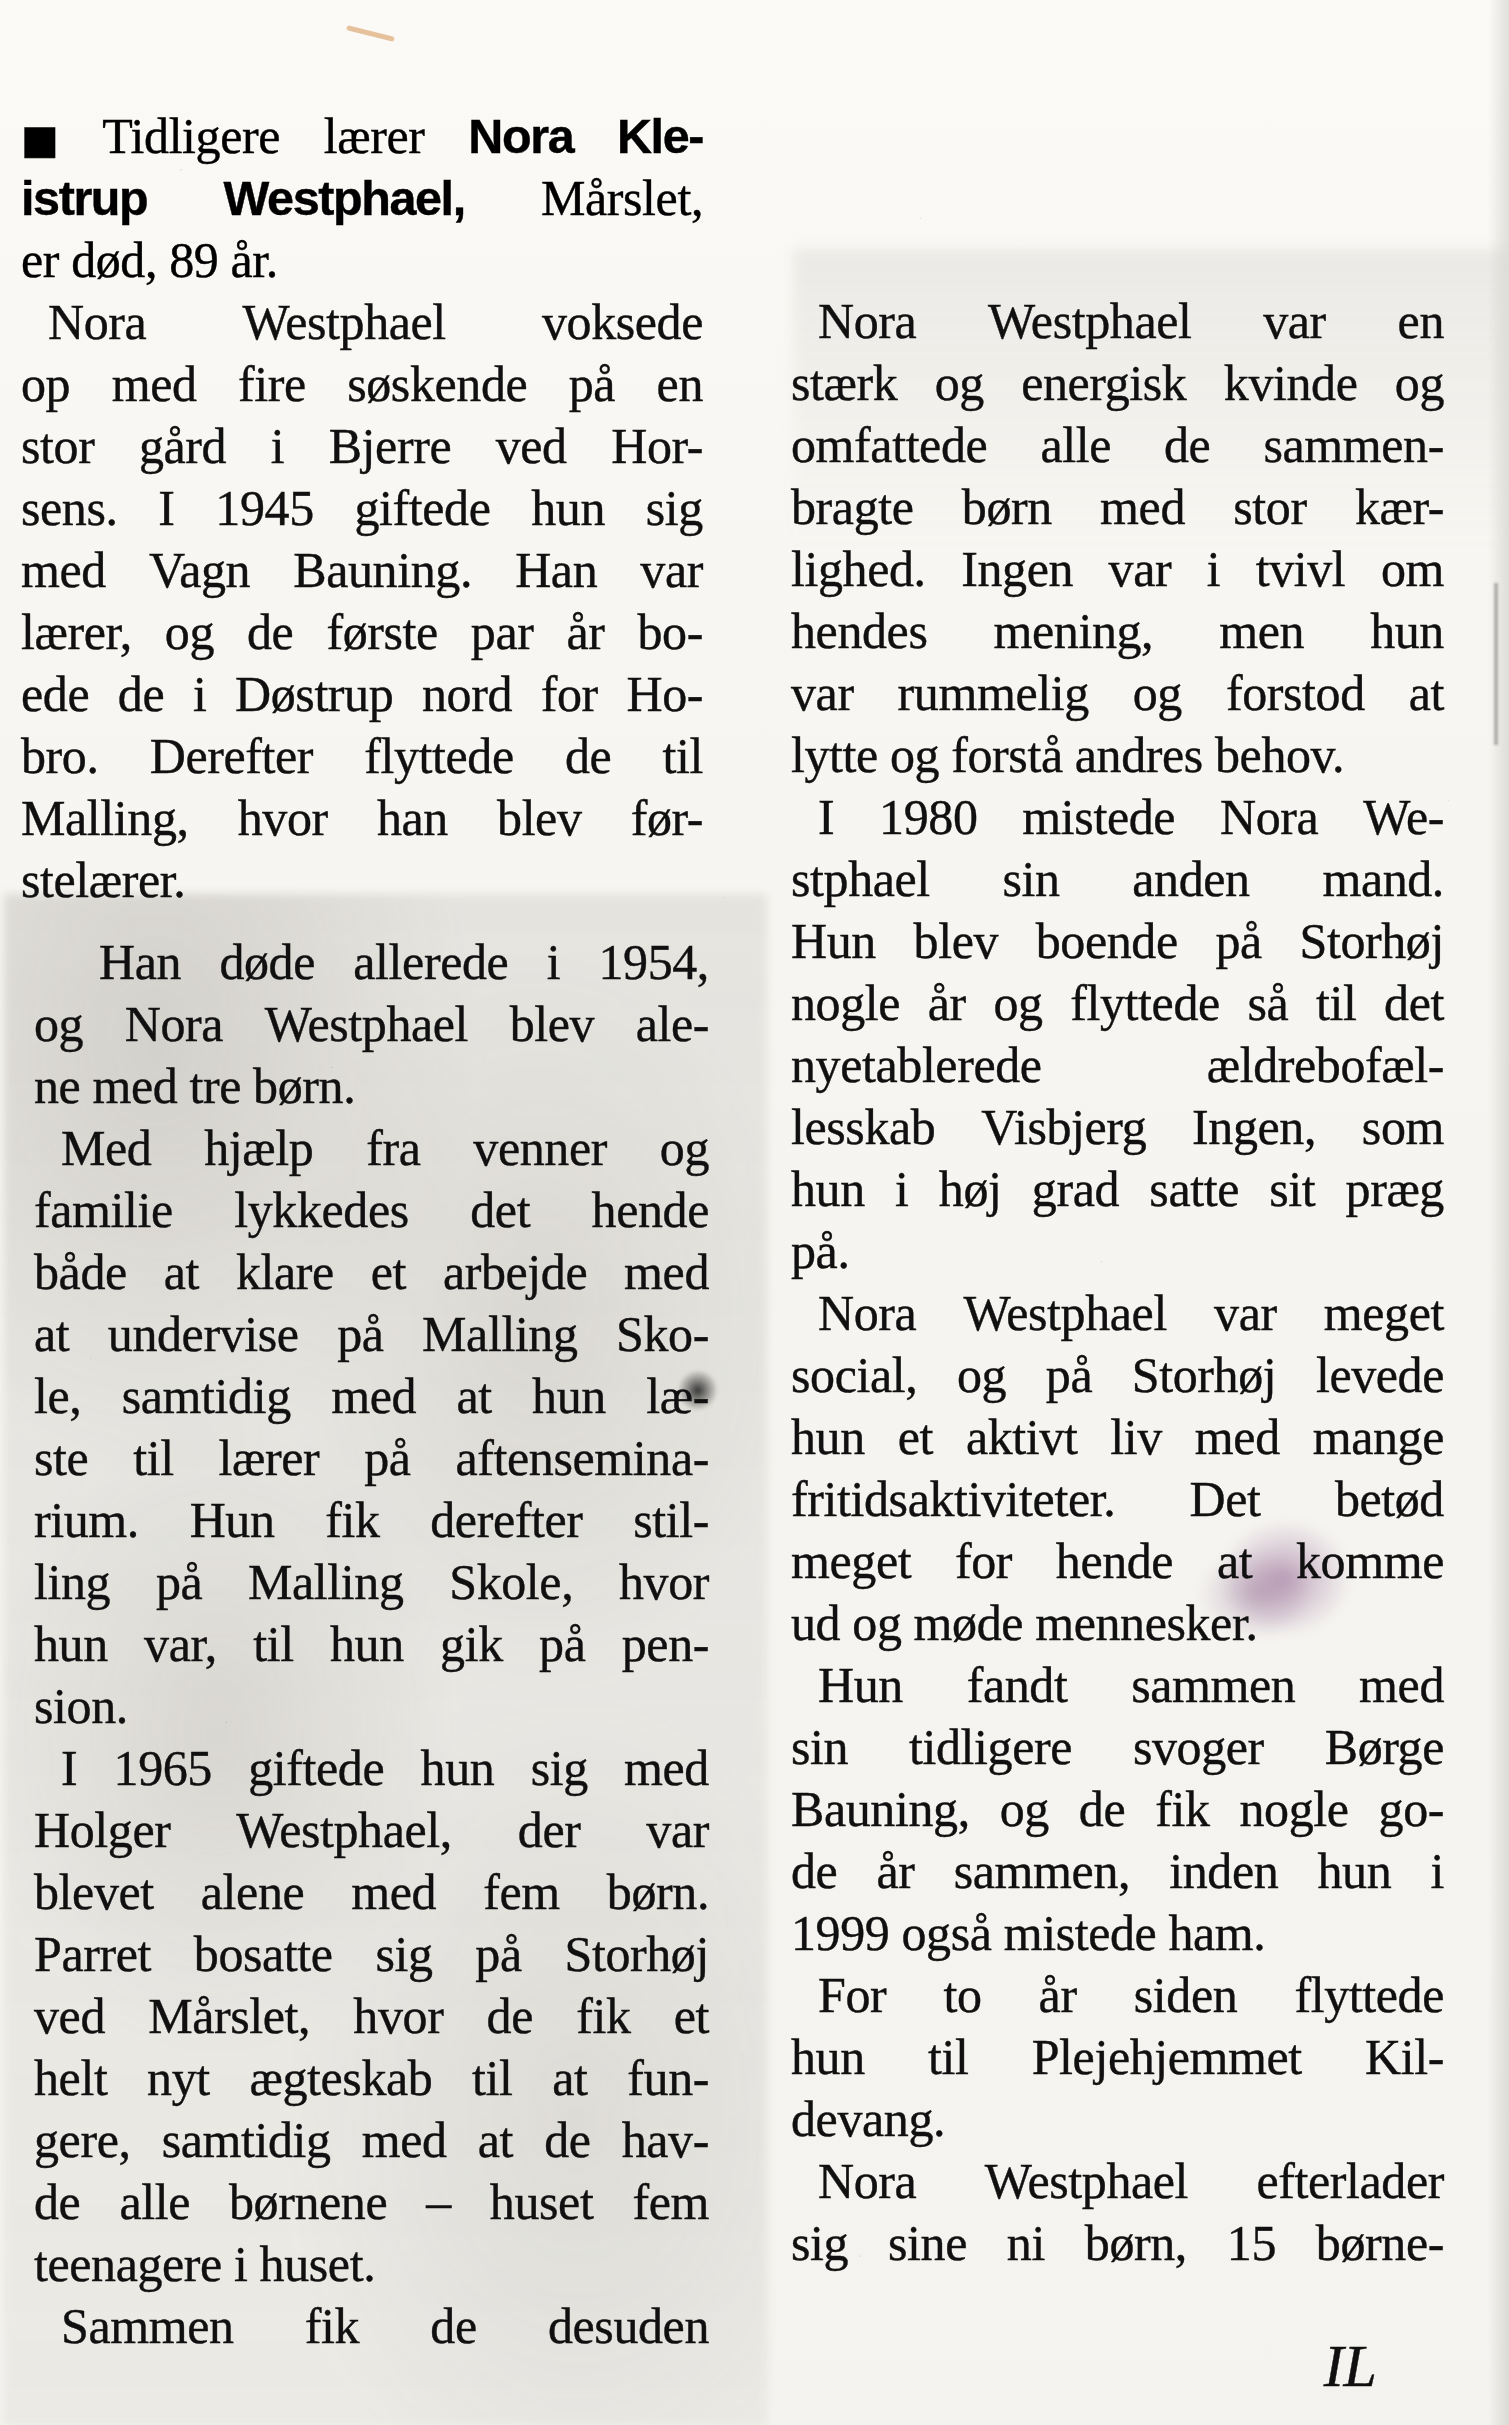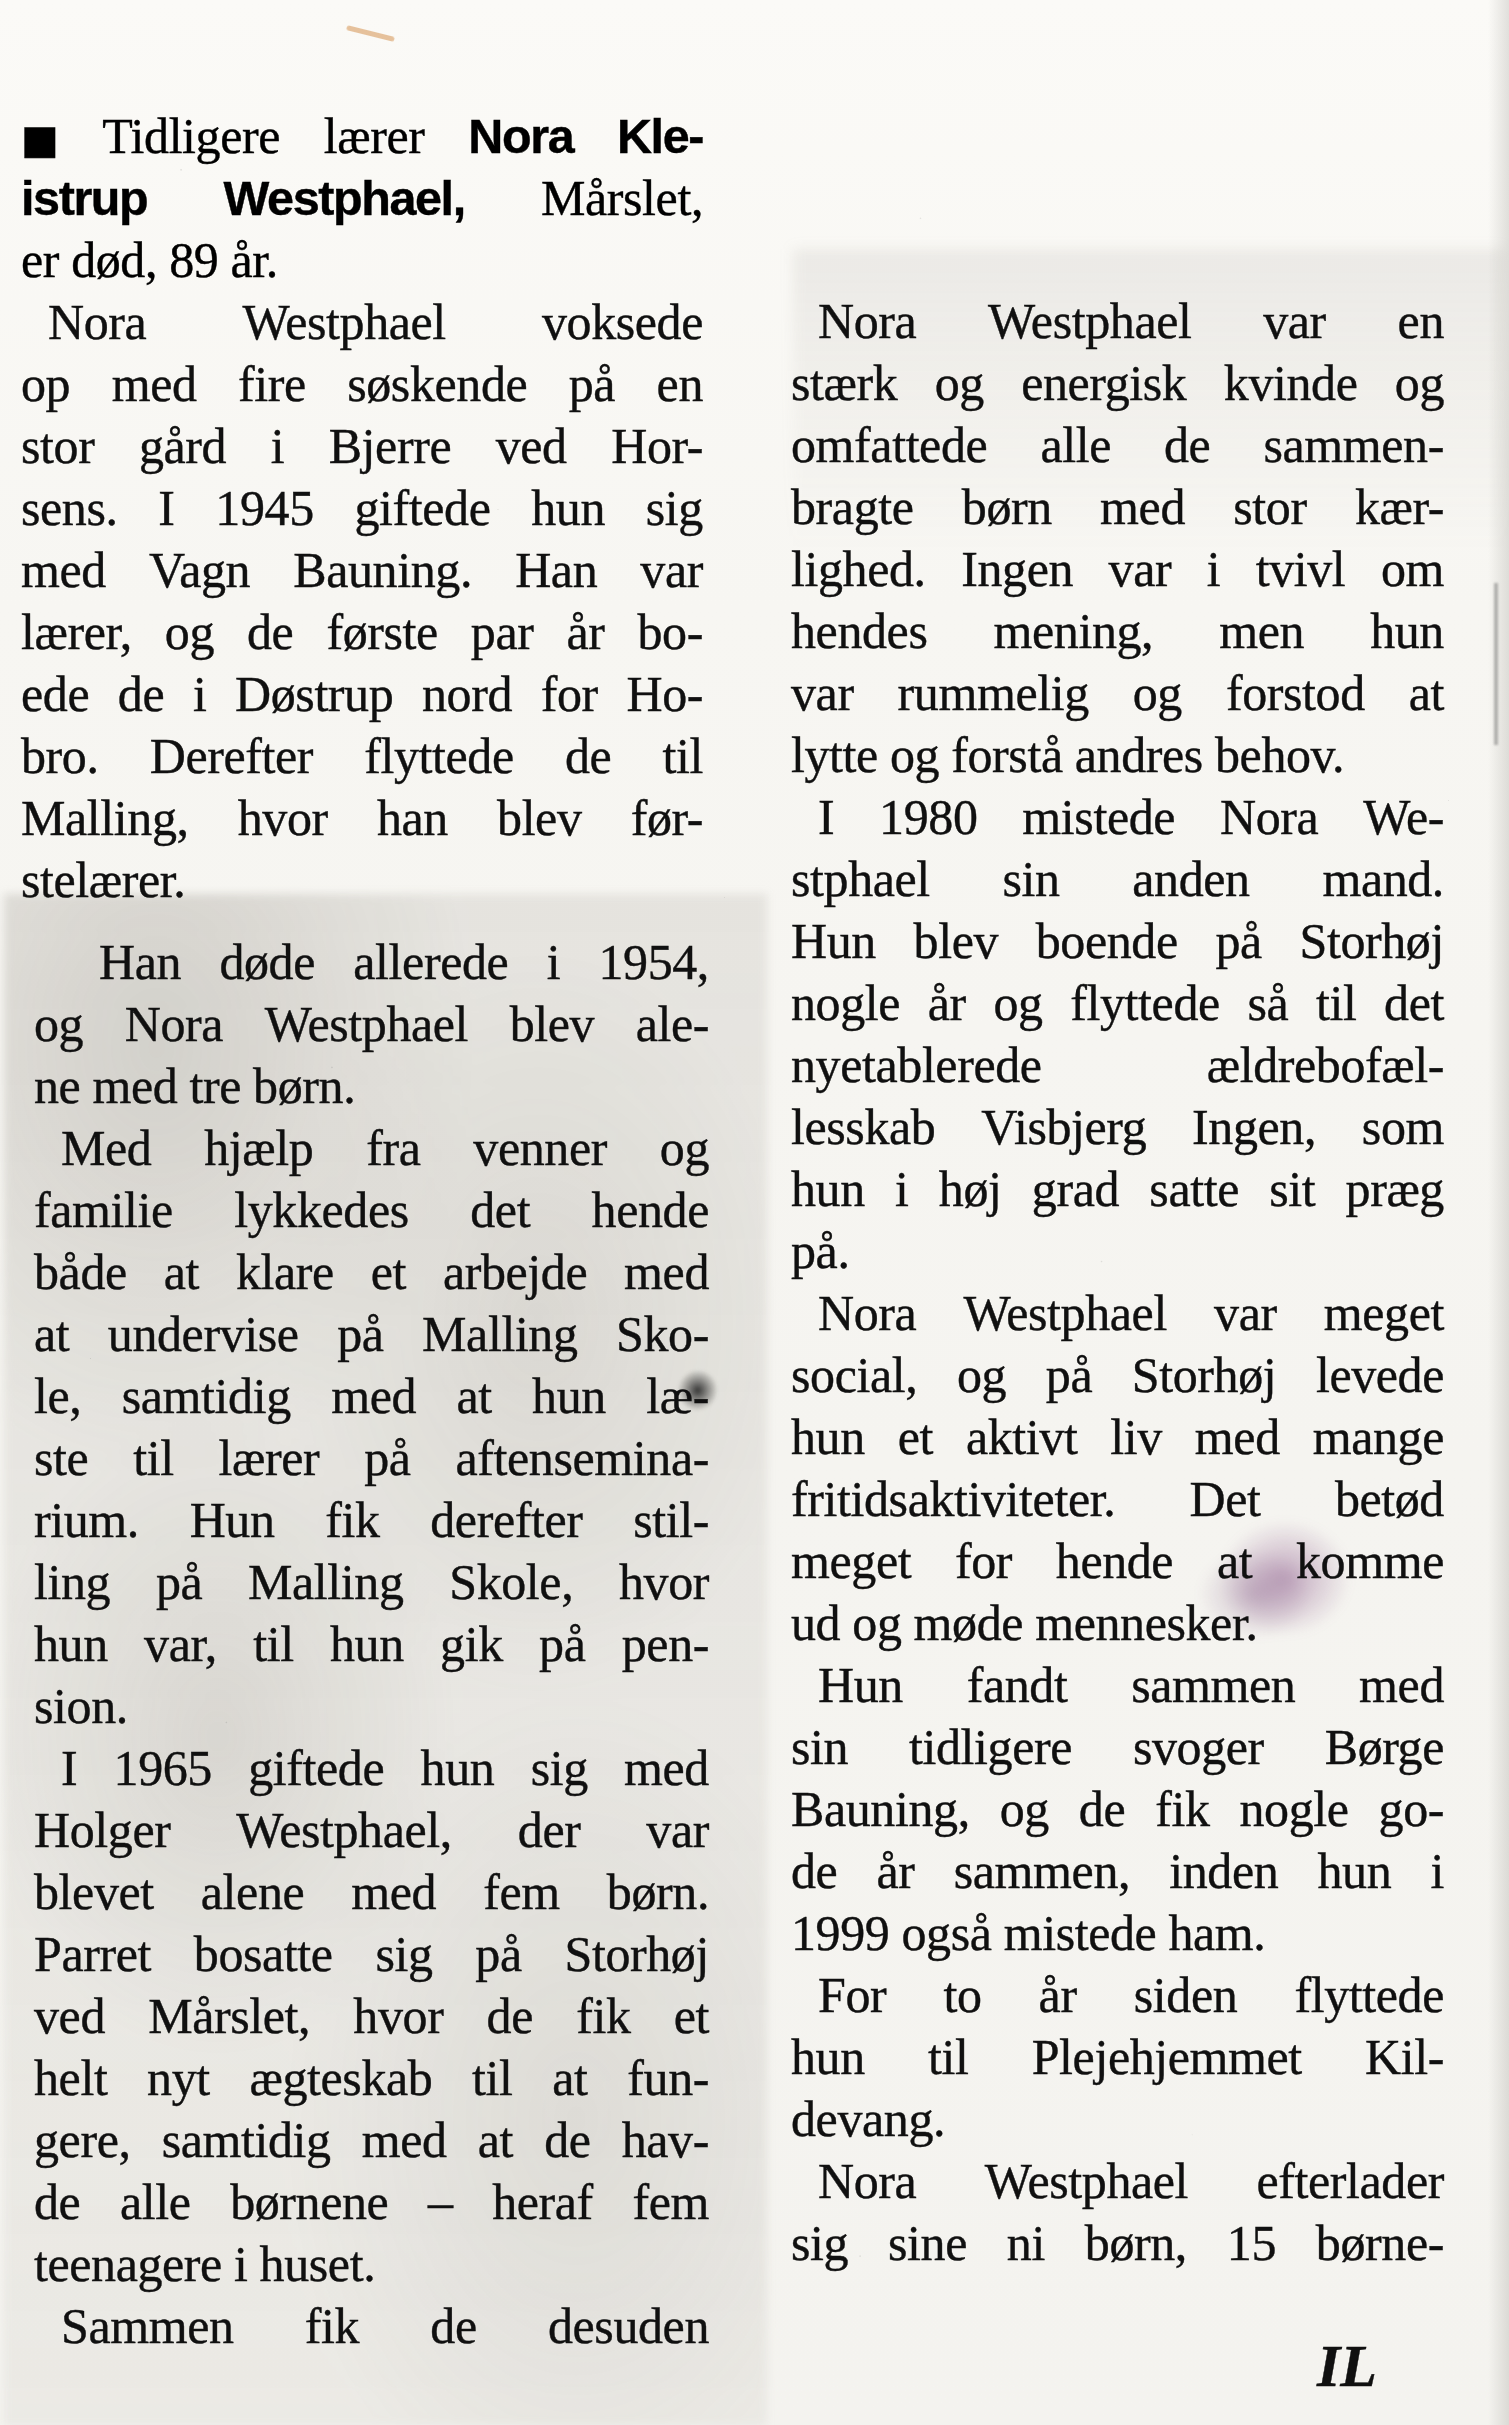--- a/index.html
+++ b/index.html
@@ -56,21 +56,21 @@
   .line.j{display:flex;justify-content:space-between;align-items:baseline;}
   .line.last{display:block;}
   .ind{padding-left:27px;}
   .ind-lg{padding-left:65px;}
   .headline-line .s-n, .headline-line.line{color:#000;}
   .s-n{font-family:"Liberation Serif",serif;}
   .s-b{font-family:"Liberation Sans",sans-serif;font-weight:700;letter-spacing:-1.4px;font-size:0.97em;color:#000;}
   .s-sq{font-family:"DejaVu Sans",sans-serif;font-size:0.80em;color:#000;}
   .signature{position:absolute;left:791px;top:2331px;width:653px;height:70px;line-height:70px;
     text-align:right;padding-right:67px;box-sizing:border-box;
-    font-family:"Liberation Serif",serif;font-style:italic;font-weight:700;font-size:60px;color:#101010;
+    font-family:"Liberation Serif",serif;font-style:italic;font-weight:400;font-size:60px;color:#101010;
     -webkit-text-stroke:0.4px currentColor;}
 </style>
 </head>
 <body>
 
 <div class="page">
   <div class="shade-lower-left"></div>
   <div class="shade-right-top"></div>
   <div class="speckles"></div>
   <div class="smudge-purple"></div>
@@ -296,21 +296,21 @@
         <span class="s-n">med</span>
         <span class="s-n">at</span>
         <span class="s-n">de</span>
         <span class="s-n">hav-</span>
       </div>
       <div class="line j body-line">
         <span class="s-n">de</span>
         <span class="s-n">alle</span>
         <span class="s-n">børnene</span>
         <span class="s-n">–</span>
-        <span class="s-n">heraf</span>
+        <span class="s-n">huset</span>
         <span class="s-n">fem</span>
       </div>
       <div class="line last body-line"><span class="s-n">teenagere i huset.</span></div>
       <div class="line j body-line ind">
         <span class="s-n">Sammen</span>
         <span class="s-n">fik</span>
         <span class="s-n">de</span>
         <span class="s-n">desuden</span>
       </div>
     </div>

